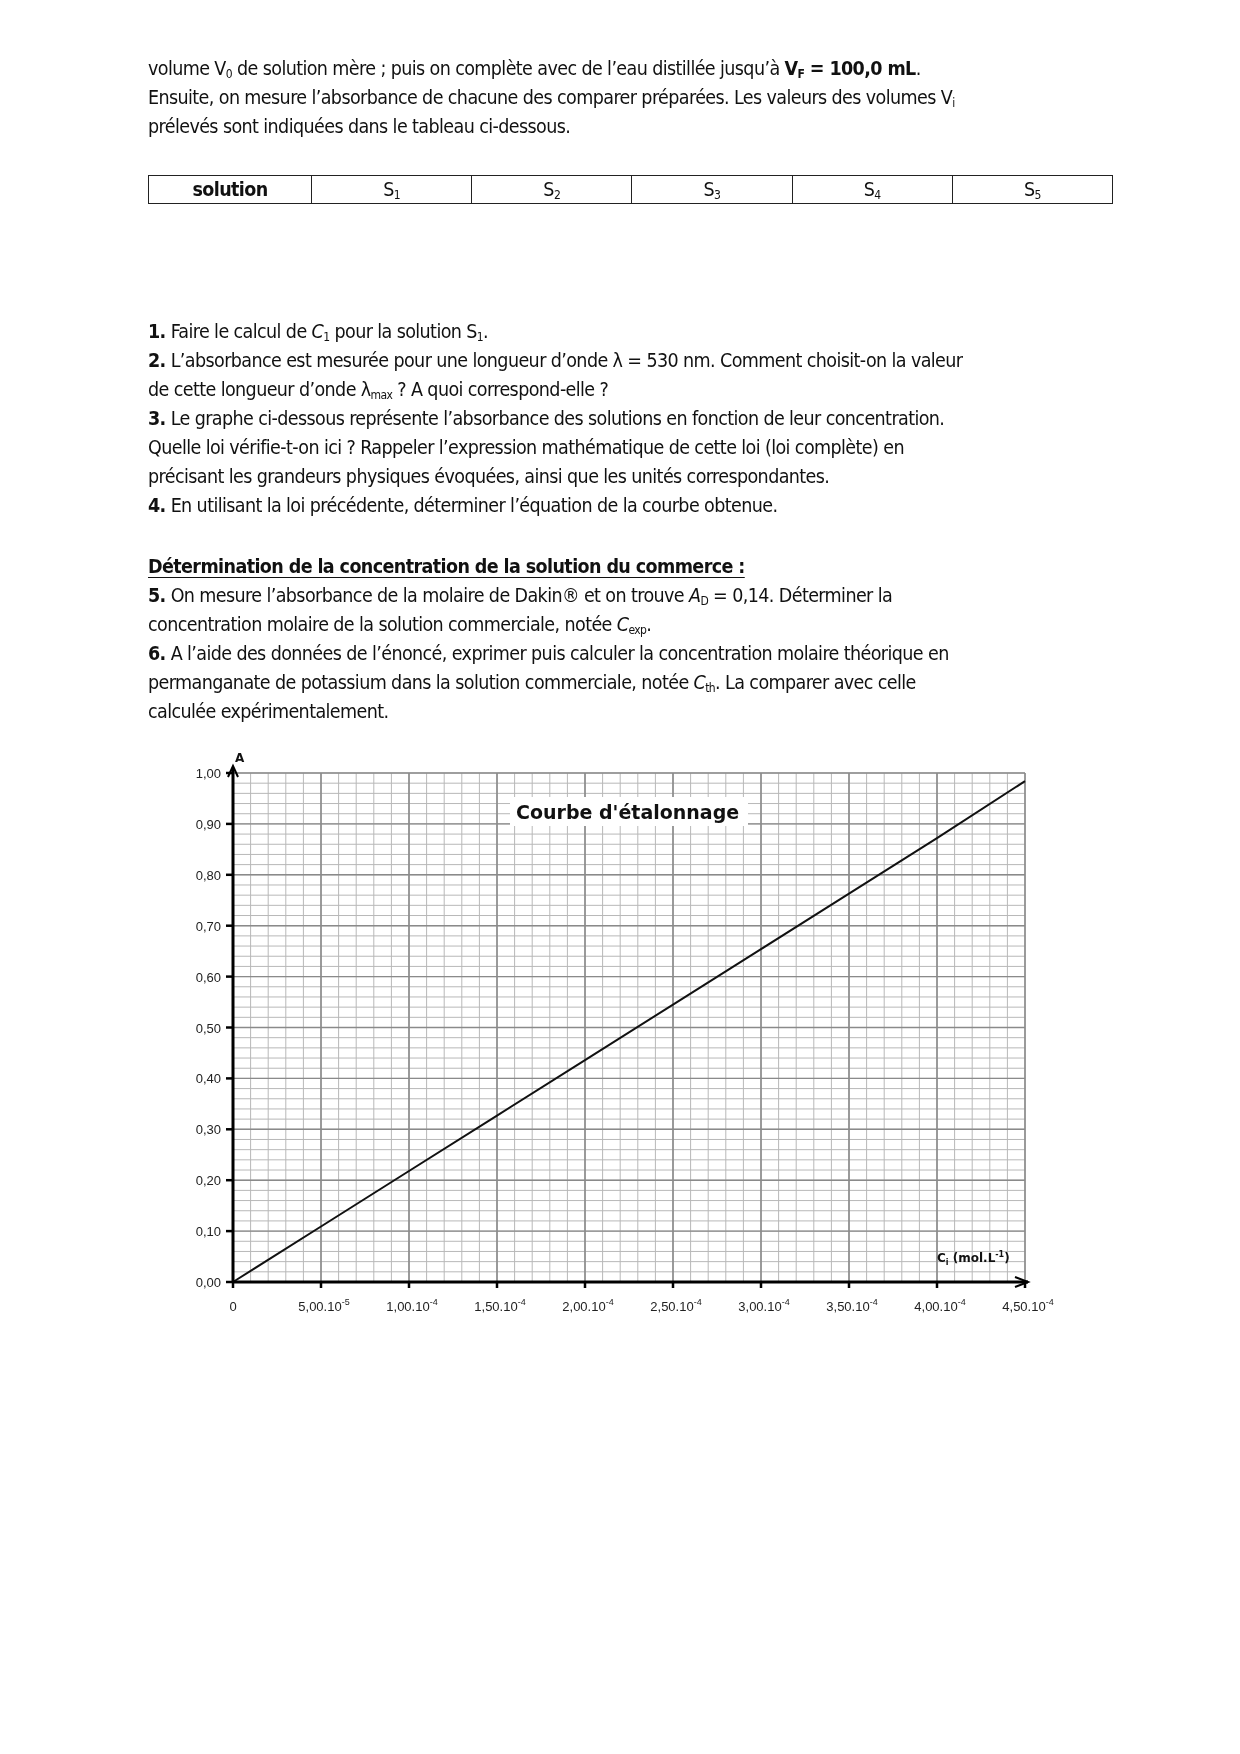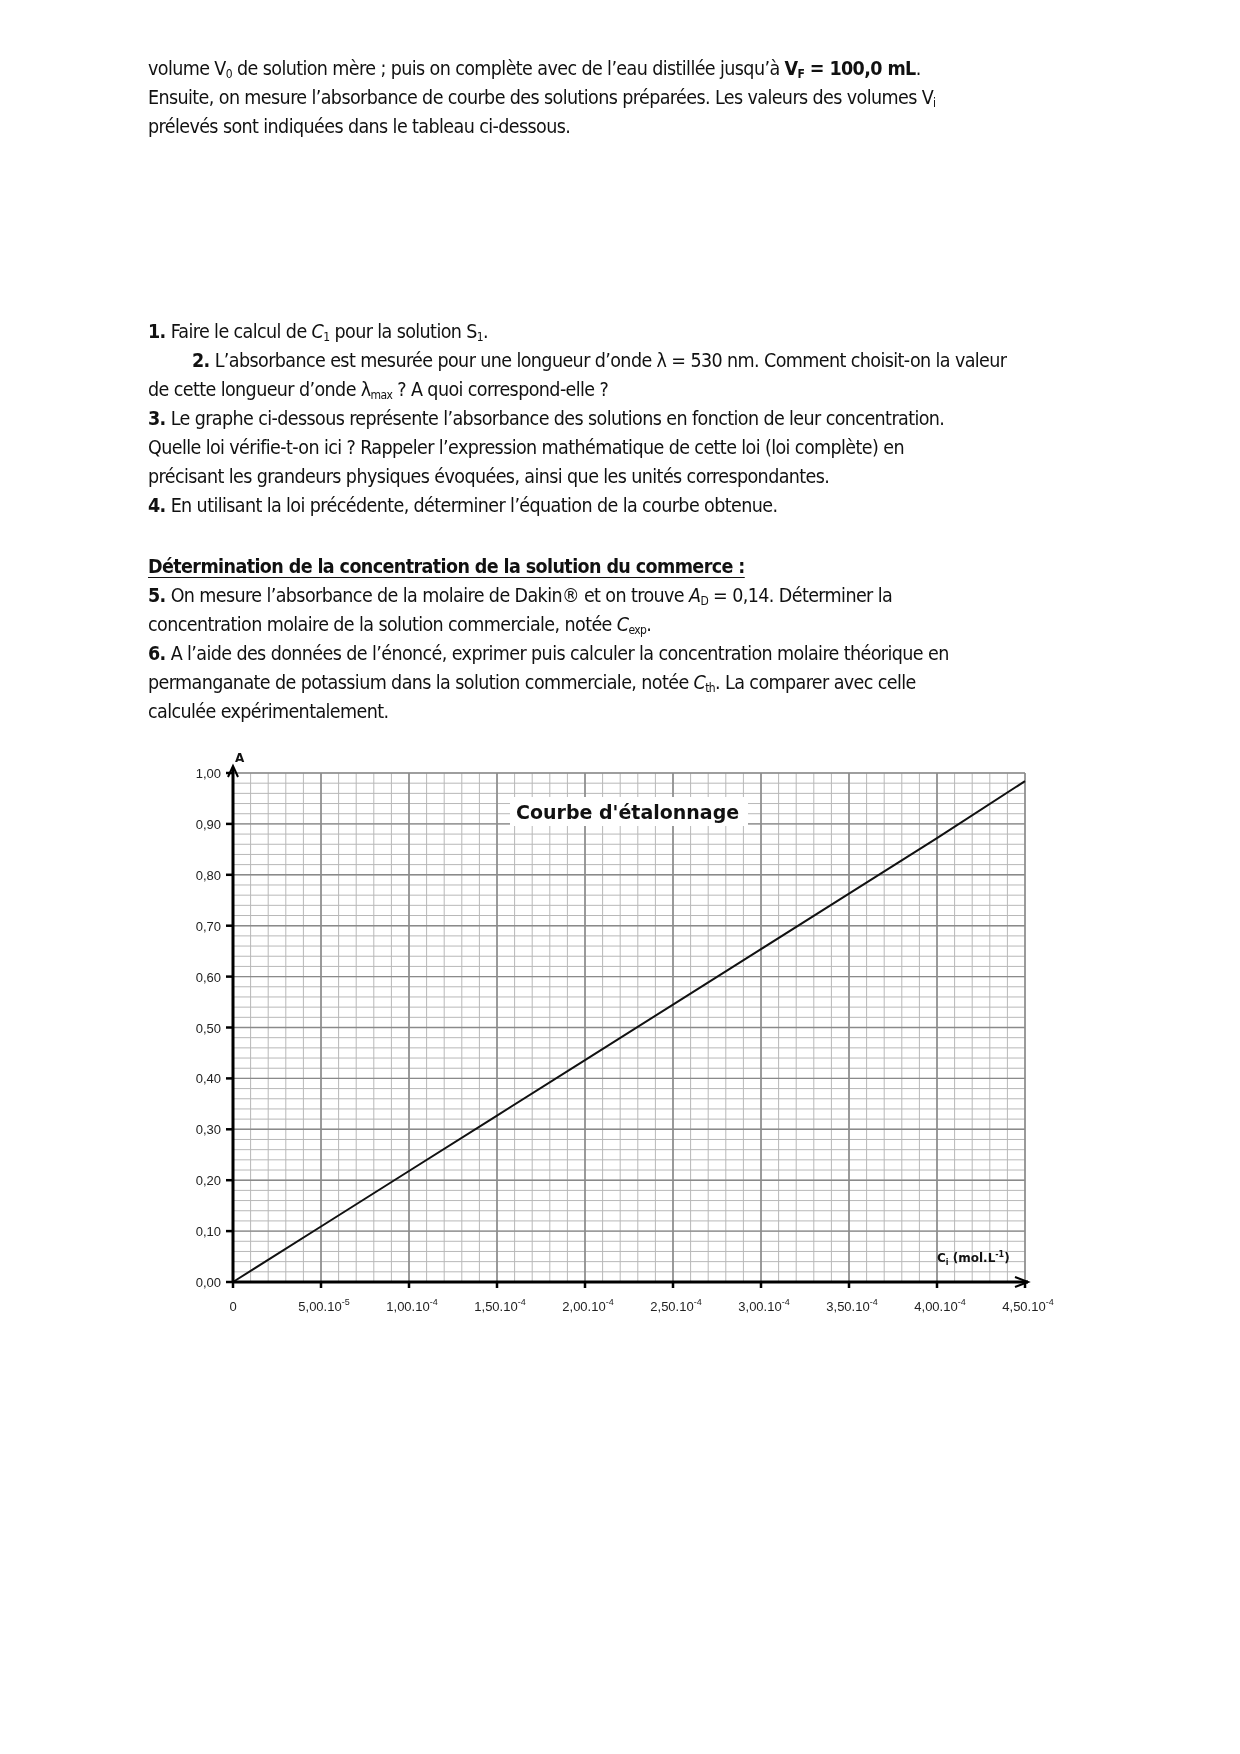--- a/index.html
+++ b/index.html
@@ -27,35 +27,43 @@
   .chart-title { font-family: "DejaVu Sans", sans-serif; font-size: 19px; font-weight: bold; fill: #111; }
   .axis-lbl { font-family: "DejaVu Sans", sans-serif; font-size: 12px; font-weight: bold; fill: #111; }
 </style>
 </head>
 <body>
 
 <div class="txt" style="top:54px;">
   <span>volume V</span><sub>0</sub><span> de solution mère ; puis on complète avec de l’eau distillée jusqu’à </span><b><span>V</span><sub>F</sub><span> = 100,0 mL</span></b><span>.</span>
 </div>
 <div class="txt" style="top:83px;">
-  <span>Ensuite, on mesure l’absorbance de courbe des solutions préparées. Les valeurs des volumes V</span><sub>i</sub>
+  <span>Ensuite, on mesure l’absorbance de chacune des comparer préparées. Les valeurs des volumes V</span><sub>i</sub>
 </div>
 <div class="txt" style="top:112px;">
   <span>prélevés sont indiquées dans le tableau ci-dessous.</span>
 </div>
 
 <table class="data">
   <tbody>
+      <tr class="r1">
+    <td class="head">solution</td>
+    <td><span>S</span><sub>1</sub></td>
+    <td><span>S</span><sub>2</sub></td>
+    <td><span>S</span><sub>3</sub></td>
+    <td><span>S</span><sub>4</sub></td>
+    <td><span>S</span><sub>5</sub></td>
+  </tr>
 </tbody>
   </table>
 
 <div class="txt" style="top:317px;">
   <b>1.</b><span> Faire le calcul de </span><i>C</i><sub>1</sub><span> pour la solution S</span><sub>1</sub><span>.</span>
 </div>
-<div class="txt" style="top:346px;margin-left:44px;">
+<div class="txt" style="top:346px;">
   <b>2.</b><span> L’absorbance est mesurée pour une longueur d’onde λ = 530 nm. Comment choisit-on la valeur</span>
 </div>
 <div class="txt" style="top:375px;">
   <span>de cette longueur d’onde λ</span><sub>max</sub><span> ? A quoi correspond-elle ?</span>
 </div>
 <div class="txt" style="top:404px;">
   <b>3.</b><span> Le graphe ci-dessous représente l’absorbance des solutions en fonction de leur concentration.</span>
 </div>
 <div class="txt" style="top:433px;">
   <span>Quelle loi vérifie-t-on ici ? Rappeler l’expression mathématique de cette loi (loi complète) en</span>

